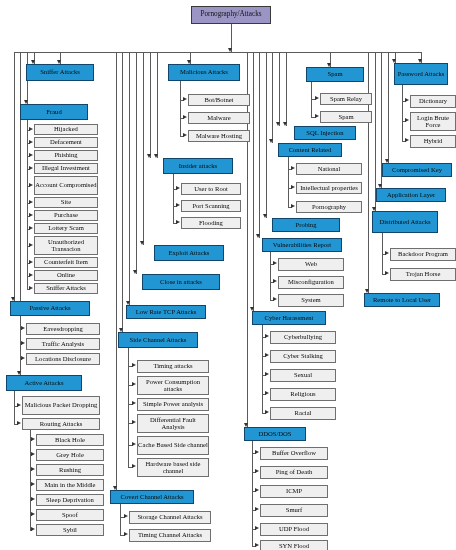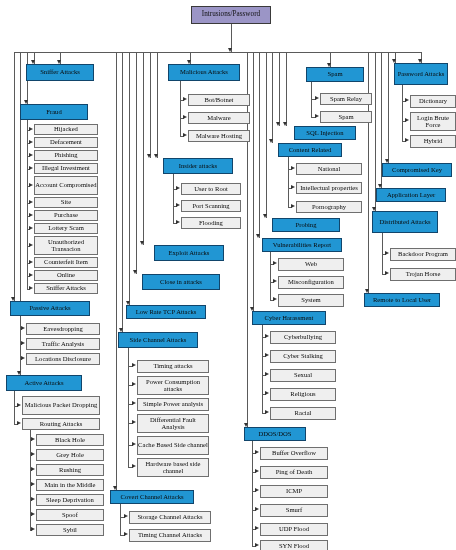--- a/index.html
+++ b/index.html
@@ -212,21 +212,21 @@
       <div class="ar arr" style="left: 405px; top: 118.4px;"></div>
       <div class="ln lnh" style="left: 402px; top: 141px; width: 4px;"></div>
       <div class="ar arr" style="left: 405px; top: 138.4px;"></div>
       <div class="ln lnv" style="left: 382px; top: 233px; height: 41px;"></div>
       <div class="ln lnh" style="left: 382px; top: 254px; width: 4px;"></div>
       <div class="ar arr" style="left: 385px; top: 251.4px;"></div>
       <div class="ln lnh" style="left: 382px; top: 274px; width: 4px;"></div>
       <div class="ar arr" style="left: 385px; top: 271.4px;"></div>
     </div>
   <div id="nodes">
-      <div class="node root" style="left: 191px; top: 6px; width: 80px; height: 18px;">Intrusions/Password</div>
+      <div class="node root" style="left: 191px; top: 6px; width: 80px; height: 18px;">Pornography/Attacks</div>
       <div class="node blue" style="left: 26px; top: 64px; width: 68px; height: 17px;">Sniffer Attacks</div>
       <div class="node blue" style="left: 20px; top: 104px; width: 68px; height: 16px;">Fraud</div>
       <div class="node gray" style="left: 34px; top: 124px; width: 64px; height: 11px;">Hijacked</div>
       <div class="node gray" style="left: 34px; top: 137px; width: 64px; height: 11px;">Defacement</div>
       <div class="node gray" style="left: 34px; top: 150px; width: 64px; height: 11px;">Phishing</div>
       <div class="node gray" style="left: 34px; top: 163px; width: 64px; height: 11px;">Illegal Investment</div>
       <div class="node gray" style="left: 34px; top: 176px; width: 64px; height: 19px;">Account Compromised</div>
       <div class="node gray" style="left: 34px; top: 197px; width: 64px; height: 11px;">Site</div>
       <div class="node gray" style="left: 34px; top: 210px; width: 64px; height: 11px;">Purchase</div>
       <div class="node gray" style="left: 34px; top: 223px; width: 64px; height: 11px;">Lottery Scam</div>

